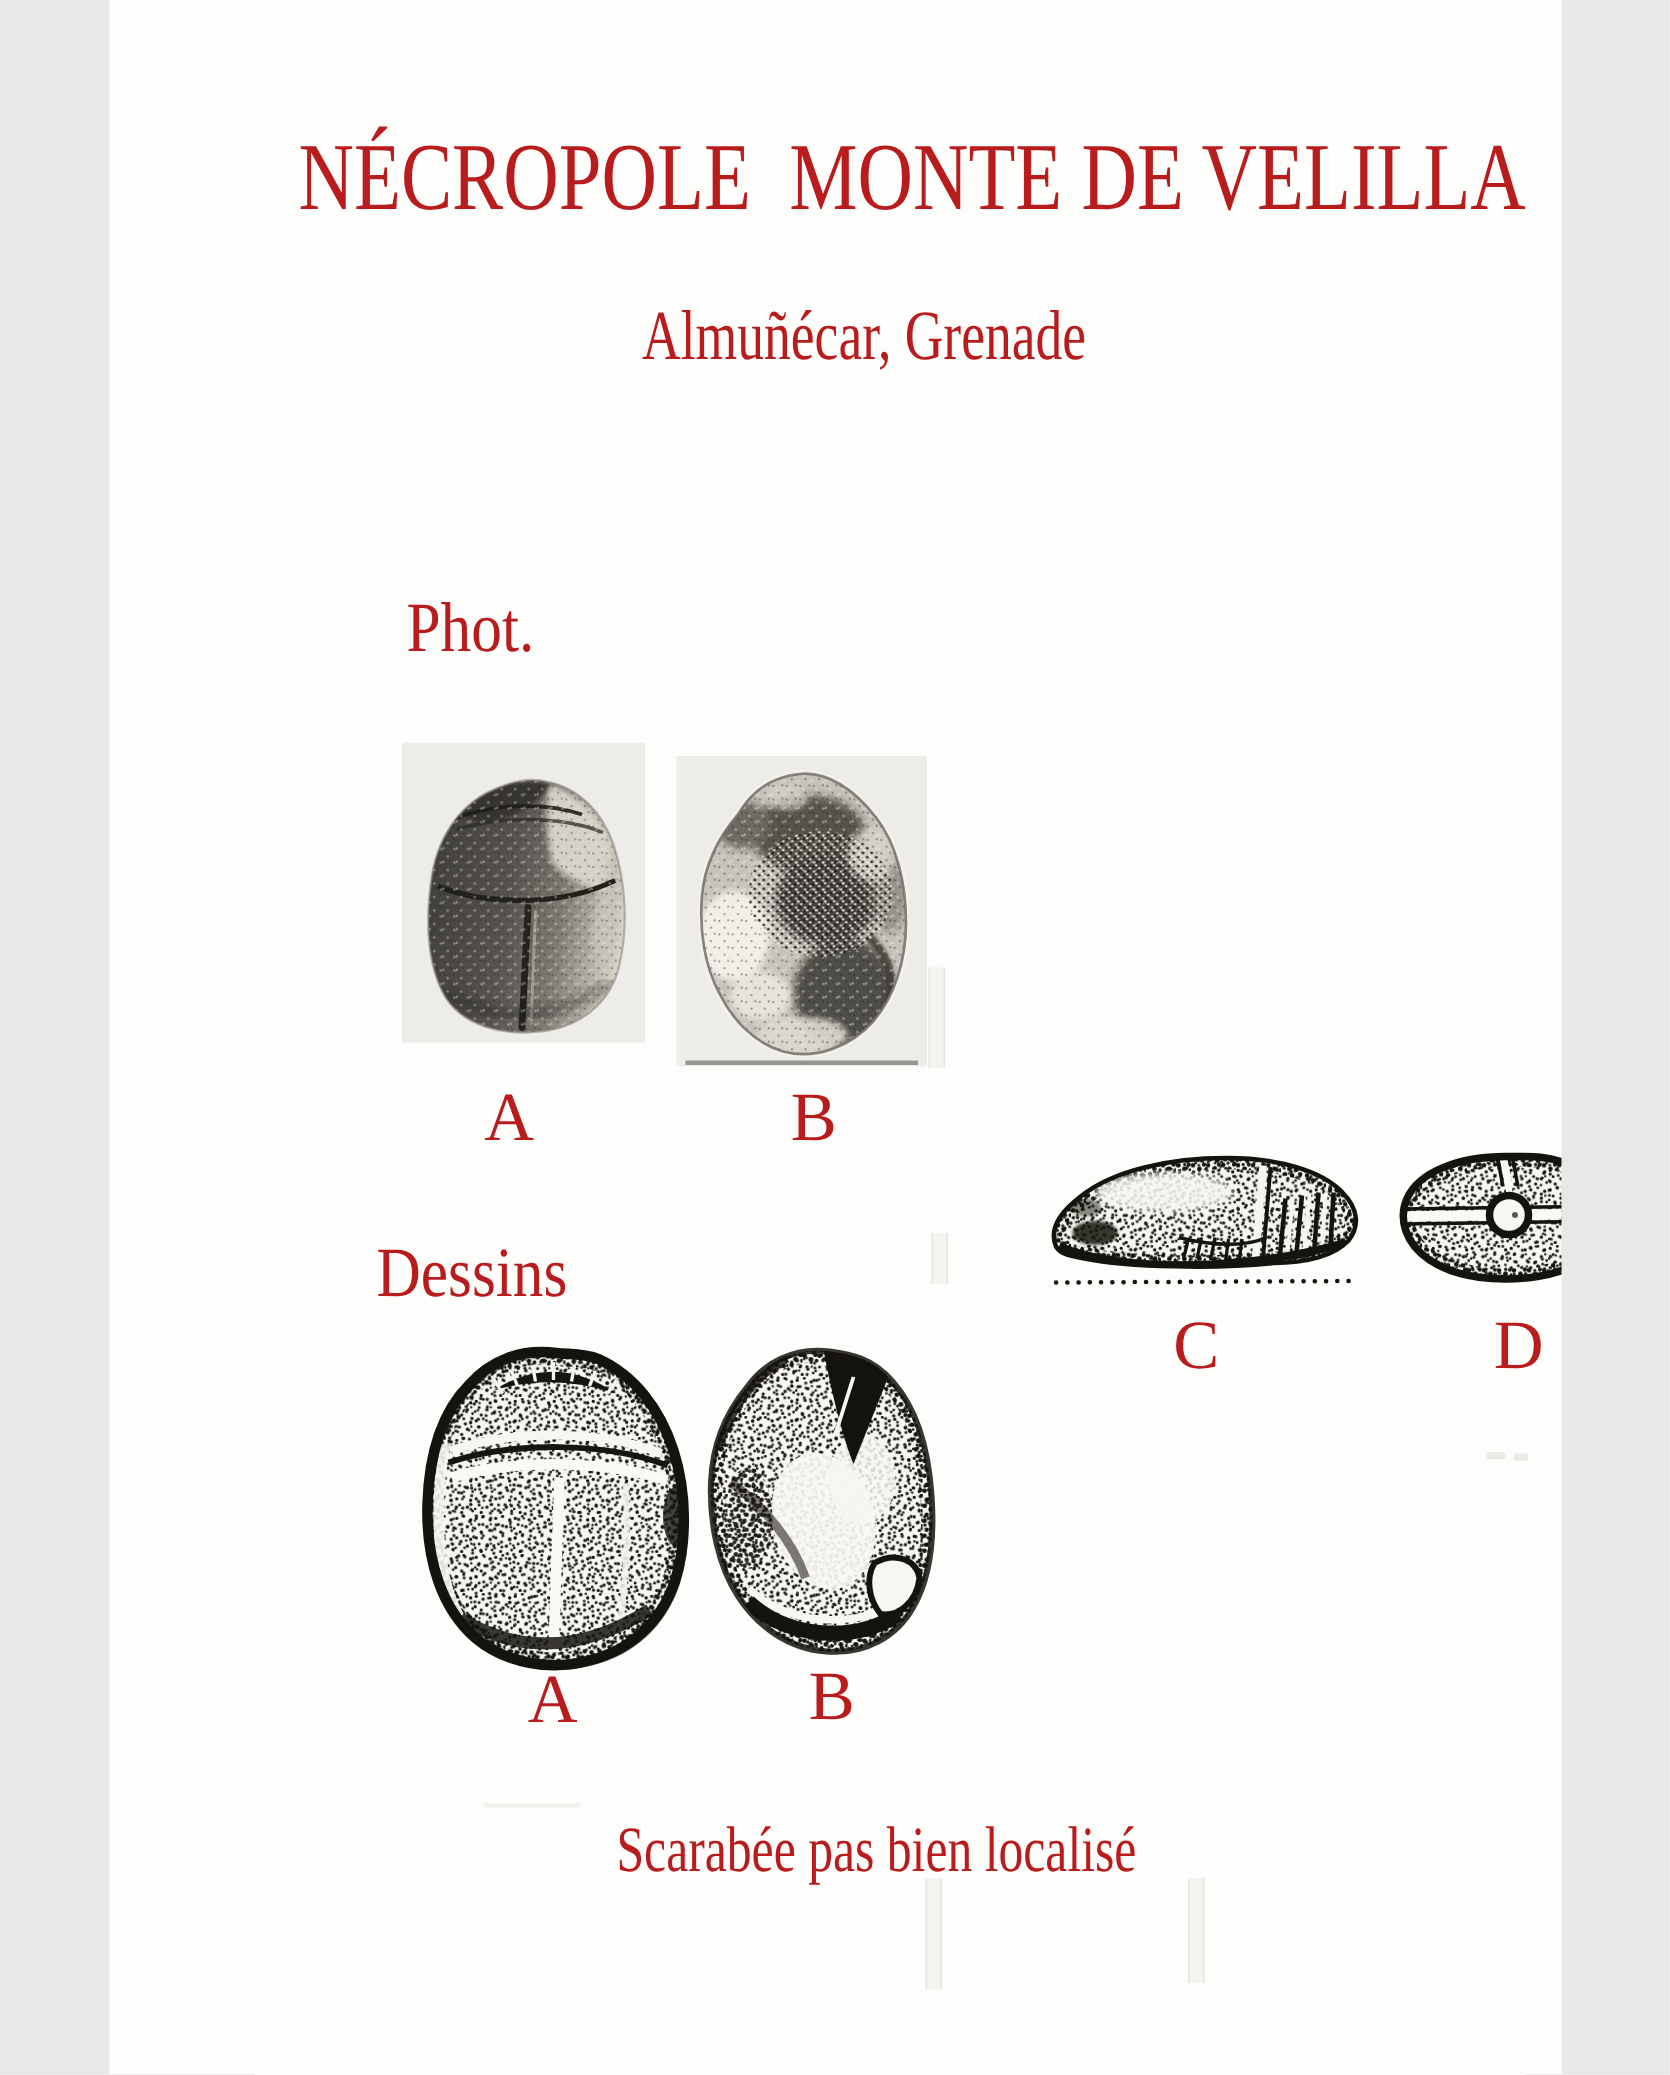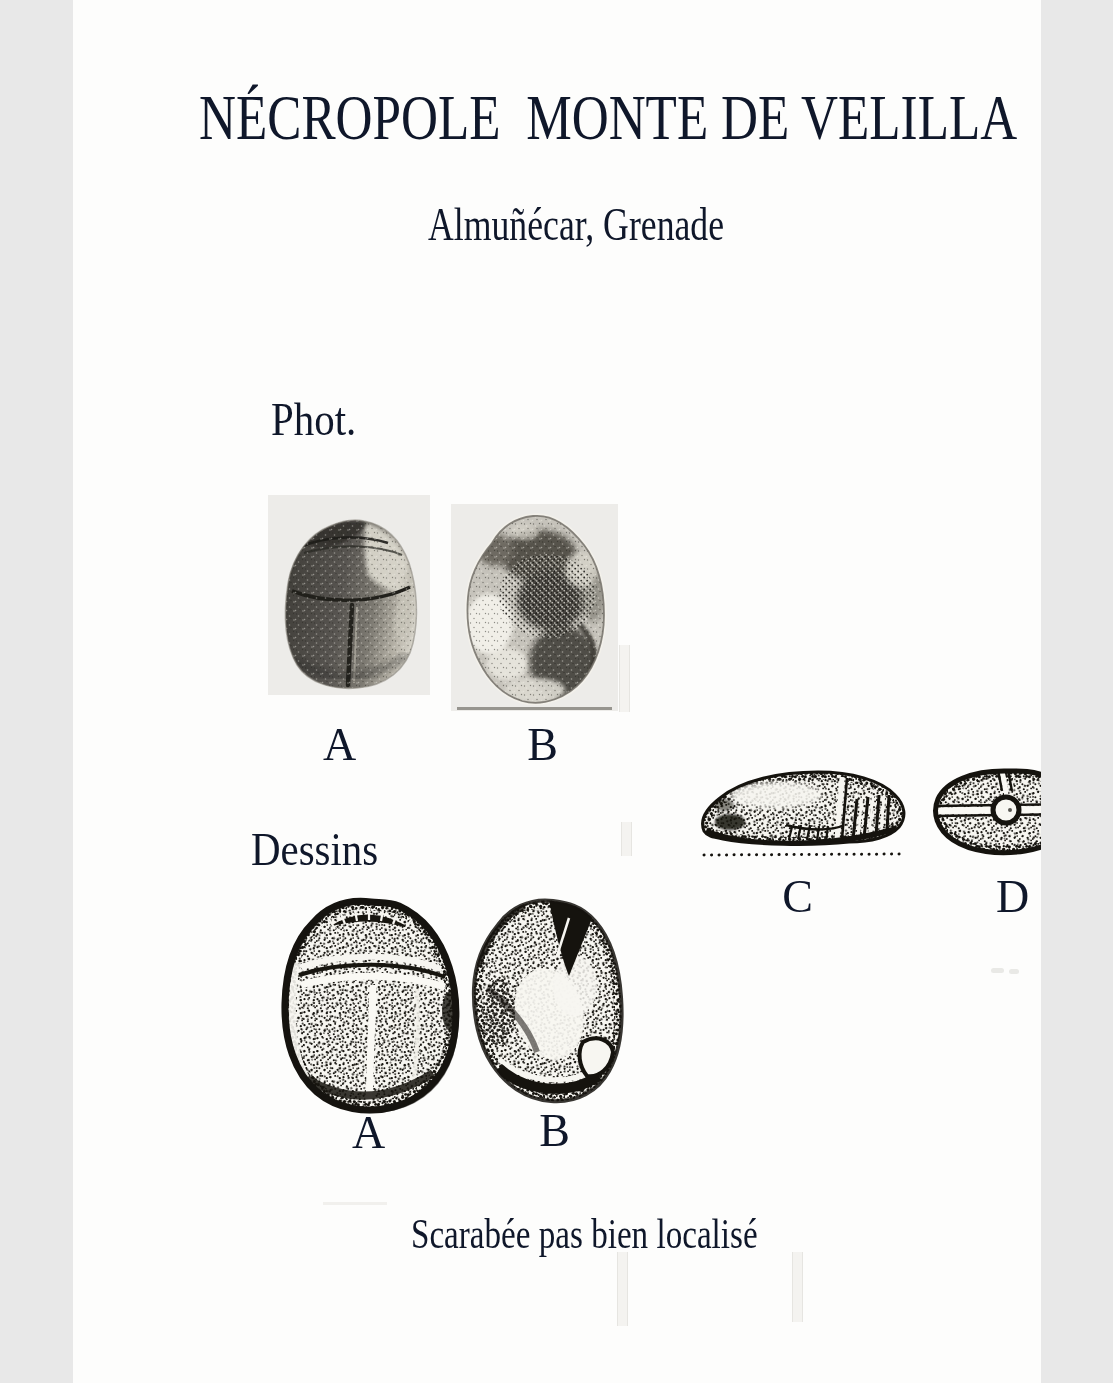--- a/index.html
+++ b/index.html
@@ -1,19 +1,19 @@
 <!DOCTYPE html>
 <html><head>
 <meta charset="utf-8">
 <style>
   html,body{margin:0;padding:0;background:#e8e8e8;}
   .page{
     position:relative;width:968px;height:1383px;margin:0 auto;
     background:#fdfdfc;overflow:hidden;
-    font-family:"Liberation Serif","DejaVu Serif",serif;color:#0f172a;
+    font-family:"Liberation Serif","DejaVu Serif",serif;color:#b91c1c;
   }
   .txt{position:absolute;line-height:1;white-space:pre;transform-origin:0 0;}
   .title   {left:126px;top:86px;  font-size:64px;transform:scaleX(0.80);}
   .subtitle{left:355px;top:201px; font-size:47px;transform:scaleX(0.76);}
   .seclab-phot   {left:198px;top:396px;font-size:47px;transform:scaleX(0.87);}
   .seclab-dessins{left:178px;top:826px;font-size:47px;transform:scaleX(0.87);}
   .caption {left:338px;top:1212px;font-size:43px;transform:scaleX(0.77);}
   .figlabel{position:absolute;width:44px;text-align:center;font-size:46px;line-height:1;}
   .lab-photo-a  {left:245px;top:722px;}
   .lab-photo-b  {left:448px;top:722px;}

